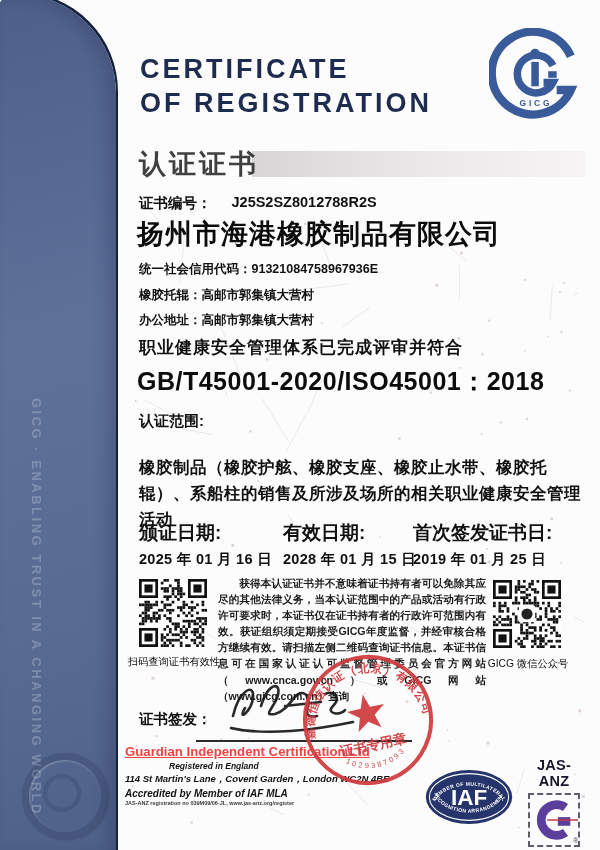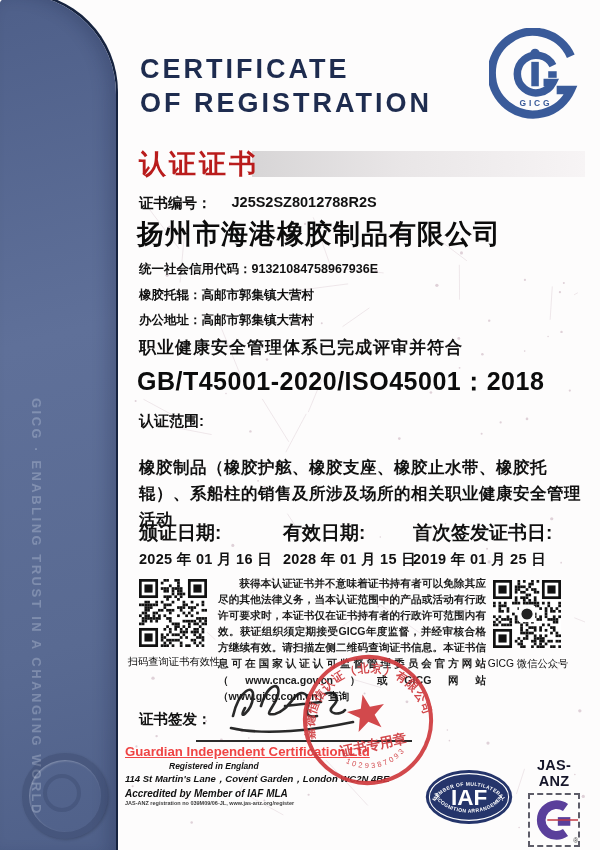--- a/index.html
+++ b/index.html
@@ -15,21 +15,21 @@
   .band-emboss{left:22px;top:753px;width:72px;height:72px;border-radius:50%;
         border:7px solid rgba(28,40,72,.20);box-shadow:inset 1px 1px 2px rgba(255,255,255,.28),1px 1px 3px rgba(0,0,0,.18);z-index:3;}
   .band-emboss::after{content:"";position:absolute;left:14px;top:14px;width:30px;height:30px;border-radius:50%;
         border:4px solid rgba(28,40,72,.18);}
   
   #constellation{left:0;top:0;width:600px;height:850px;z-index:1;}
   .z{z-index:4;}
   
   .title{left:140px;top:52px;font-size:27px;line-height:34px;font-weight:800;letter-spacing:3px;color:#1e2c4f;}
   .logo-gicg{left:489px;top:28px;width:94px;height:94px;}
-  .cn-title{left:139px;top:146px;font-size:27px;font-weight:700;letter-spacing:3px;color:#b91c1c;}
+  .cn-title{left:139px;top:146px;font-size:27px;font-weight:700;letter-spacing:3px;color:#404040;}
   .cn-title-band{left:252px;top:151px;width:333px;height:26px;
         background:linear-gradient(90deg,#d7d5d6 0%,#e9e6e7 45%,#f7f4f5 100%);z-index:3;}
   
   .row-number{left:139px;top:194px;font-size:14.5px;font-weight:700;display:flex;gap:20px;}
   .company{left:137px;top:216px;font-size:27px;font-weight:700;letter-spacing:1px;color:#0c0c0c;}
   .credit{left:139px;top:261px;font-size:12.5px;font-weight:700;}
   .addr1{left:139px;top:287px;font-size:12.5px;font-weight:600;}
   .addr2{left:139px;top:312px;font-size:12.5px;font-weight:600;}
   .statement{left:139px;top:336px;font-size:17px;font-weight:700;letter-spacing:1px;}
   .standard{left:137px;top:365px;font-size:25px;font-weight:700;letter-spacing:.5px;color:#0c0c0c;}

